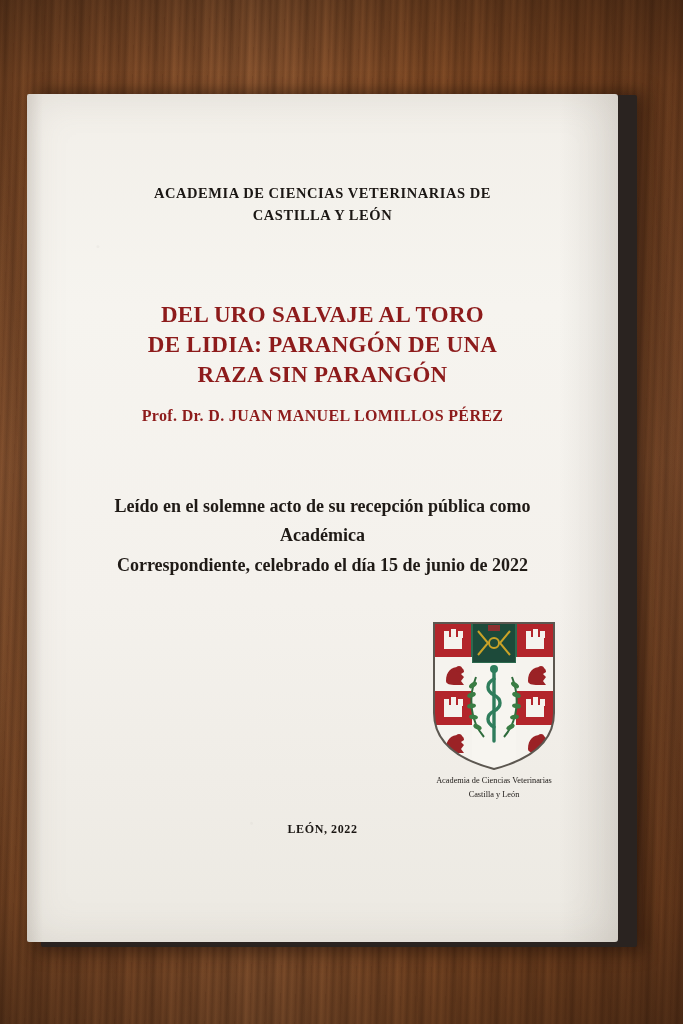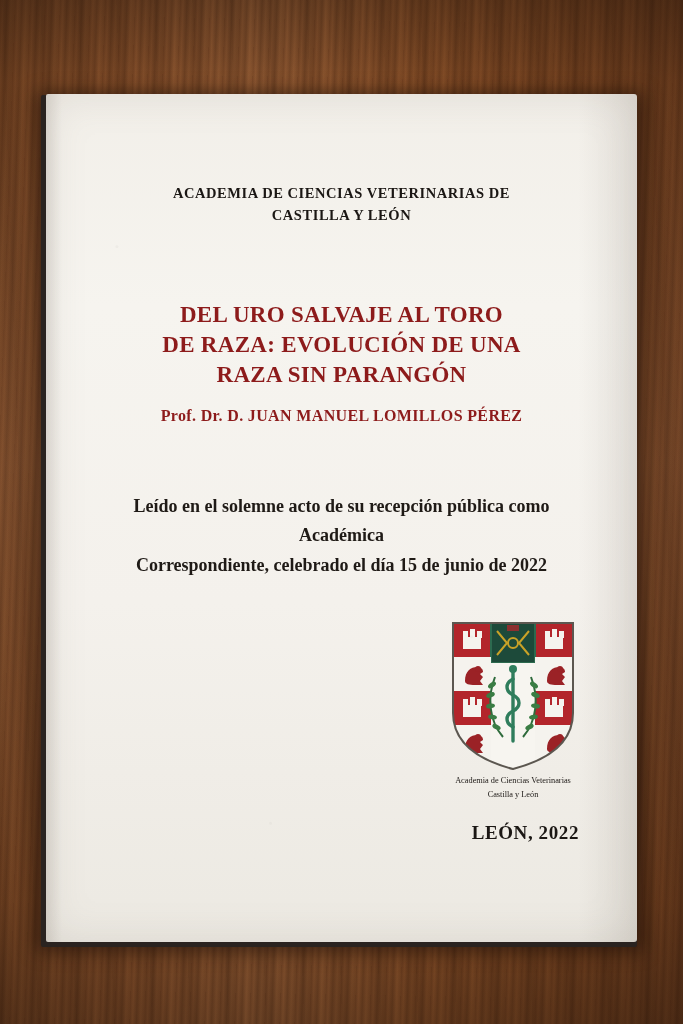--- a/index.html
+++ b/index.html
@@ -63,21 +63,21 @@
     position: absolute;
     left: 41px;
     top: 95px;
     width: 596px;
     height: 852px;
     background: #2a2320;
     border-radius: 2px;
   }
   #book {
     position: absolute;
-    left: 46px;
+    left: 27px;
     top: 94px;
     width: 591px;
     height: 848px;
     background:
       linear-gradient(to right,
         rgba(150,140,130,0.22) 0px,
         rgba(255,255,255,0.0) 16px,
         rgba(255,255,255,0.0) 90%,
         rgba(120,110,100,0.14) 100%),
       linear-gradient(to bottom,
@@ -151,25 +151,24 @@
   }
   #emblem {
     position: relative;
     width: 132px;
     height: 185px;
   }
   #emblem svg { display: block; }
 
   #place-year {
     margin-top: 20px;
-    font-size: 19px;
+    font-size: 12px;
     font-weight: bold;
     letter-spacing: 0.6px;
     color: #1b1714;
-    text-align: right;
   }
 
   
   #paper-texture {
     position: absolute;
     inset: 0;
     pointer-events: none;
     background:
       radial-gradient(circle at 12% 18%, rgba(0,0,0,0.035) 0 1px, transparent 2px),
       radial-gradient(circle at 72% 64%, rgba(0,0,0,0.03) 0 1px, transparent 2px),
@@ -188,21 +187,21 @@
   <div id="book">
     <div class="cover-inner">
 
       <div id="academy-line">
         <span class="l1">ACADEMIA DE CIENCIAS VETERINARIAS DE</span>
         <span class="l2">CASTILLA Y LEÓN</span>
       </div>
 
       <h1 id="book-title">
         <span>DEL URO SALVAJE AL TORO</span>
-        <span>DE RAZA: EVOLUCIÓN DE UNA</span>
+        <span>DE LIDIA: PARANGÓN DE UNA</span>
         <span>RAZA SIN PARANGÓN</span>
       </h1>
 
       <div id="author">Prof. Dr. D. JUAN MANUEL LOMILLOS PÉREZ</div>
 
       <div id="occasion">
         <span>Leído en el solemne acto de su recepción pública como Académica</span>
         <span>Correspondiente, celebrado el día 15 de junio de 2022</span>
       </div>
 

